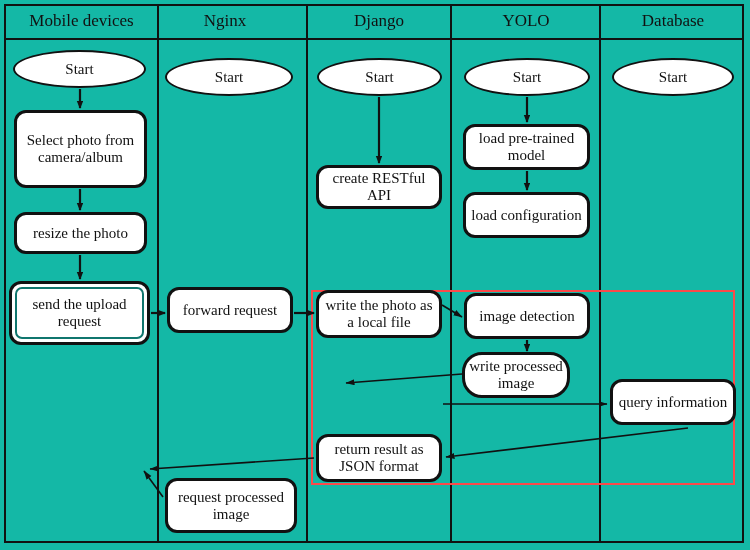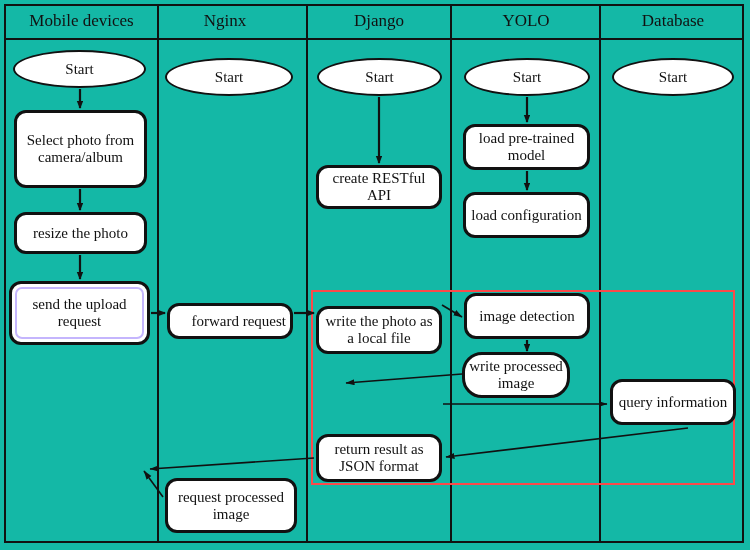--- a/index.html
+++ b/index.html
@@ -78,21 +78,21 @@
     text-align: center;
     font-size: 15px;
     line-height: 1.12;
     color: #111;
     padding: 2px 4px;
   }
   .node.redinner {
     padding: 3px;
   }
   .node .redbox {
-    border: 2px solid #c4b5fd;
+    border: 2px solid #0f766e;
     border-radius: 7px;
     width: 100%;
     height: 100%;
     display: flex;
     align-items: center;
     justify-content: center;
     text-align: center;
     box-sizing: border-box;
     padding: 1px 3px;
   }
@@ -154,37 +154,37 @@
 
   <div class="node redinner" style="left:9px; top:281px; width:141px; height:64px;">
     <span class="redbox">send the upload request</span>
   </div>
 
 
   <div class="terminator" style="left:165px; top:58px; width:128px; height:38px;">
     <span>Start</span>
   </div>
 
-  <div class="node" style="left:167px; top:303px; width:126px; height:36px;justify-content:flex-end;">
+  <div class="node" style="left:167px; top:287px; width:126px; height:46px;">
     <span>forward request</span>
   </div>
 
   <div class="node" style="left:165px; top:478px; width:132px; height:55px;">
     <span>request processed image</span>
   </div>
 
   <div class="terminator" style="left:317px; top:58px; width:125px; height:38px;">
     <span>Start</span>
   </div>
 
   <div class="node" style="left:316px; top:165px; width:126px; height:44px;">
     <span>create RESTful API</span>
   </div>
 
-  <div class="node" style="left:316px; top:306px; width:126px; height:48px;">
+  <div class="node" style="left:316px; top:290px; width:126px; height:48px;">
     <span>write the photo as a local file</span>
   </div>
 
 
   <div class="node" style="left:316px; top:434px; width:126px; height:48px;">
     <span>return result as JSON format</span>
   </div>
 
   <div class="terminator" style="left:464px; top:58px; width:126px; height:38px;">
     <span>Start</span>

